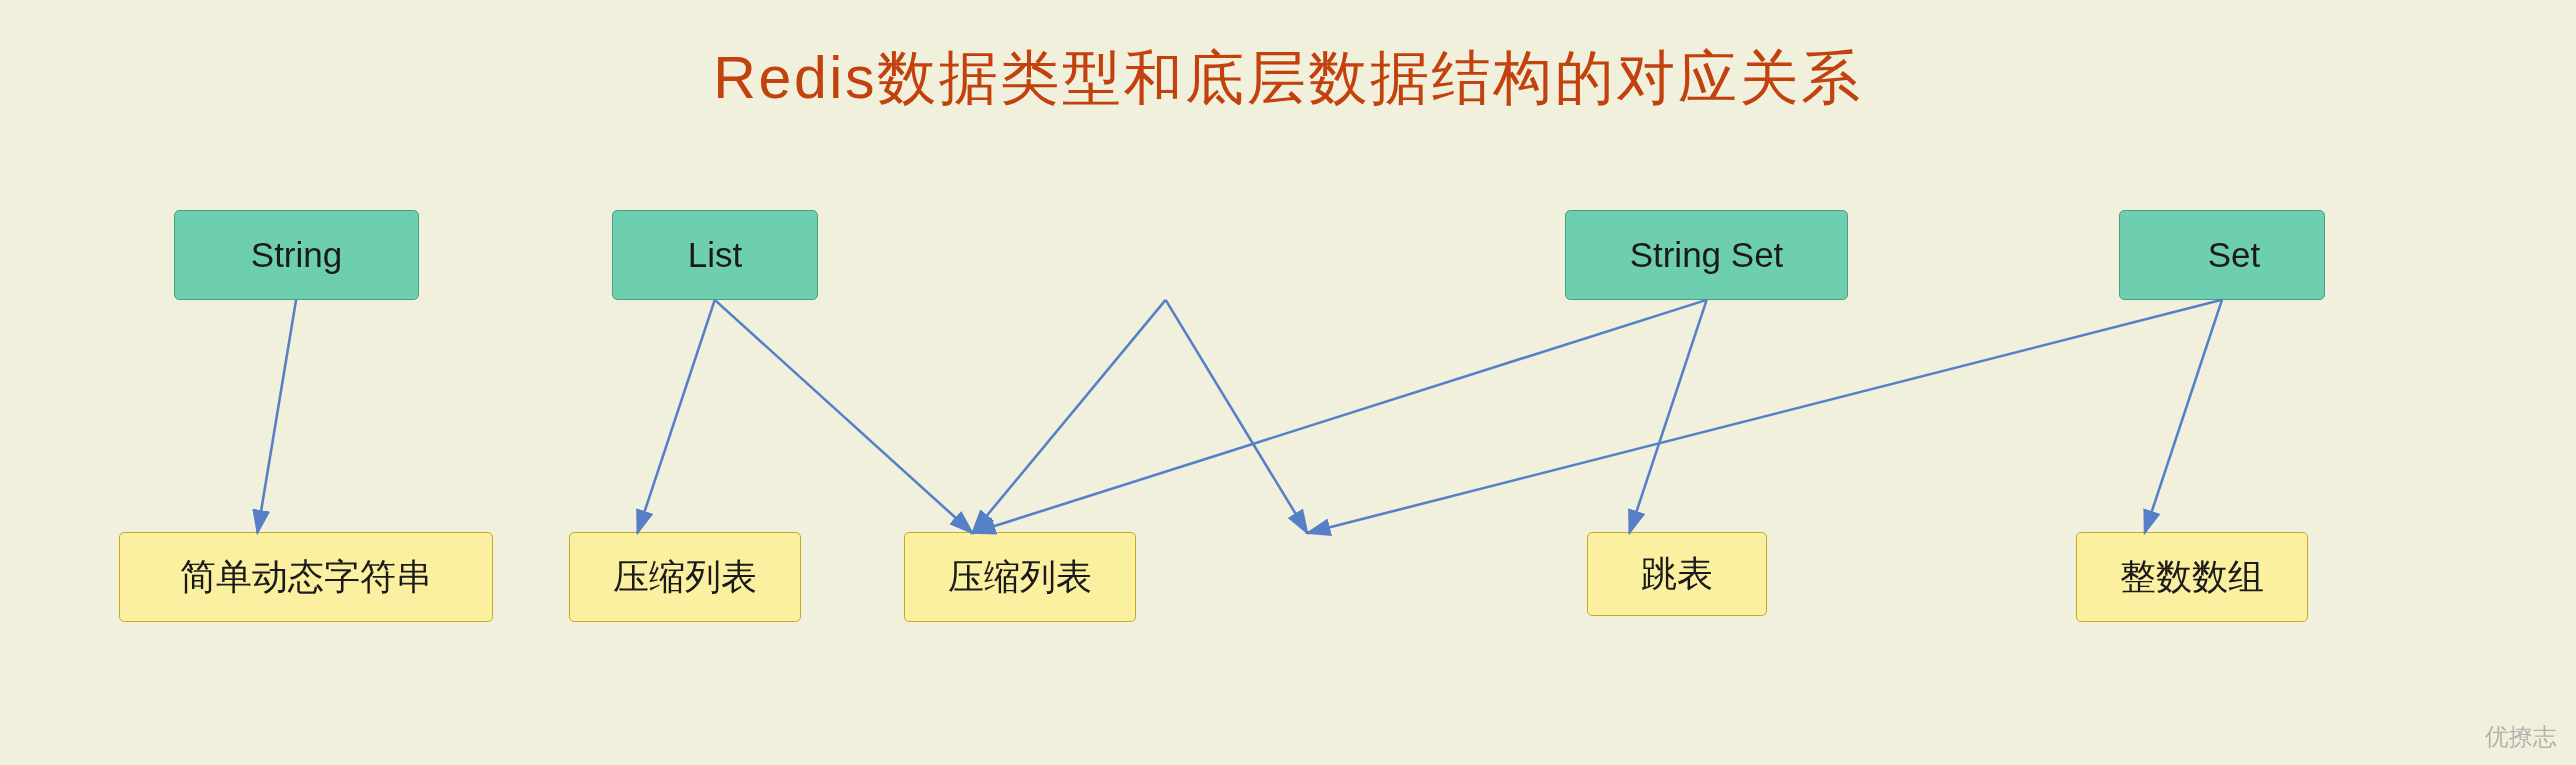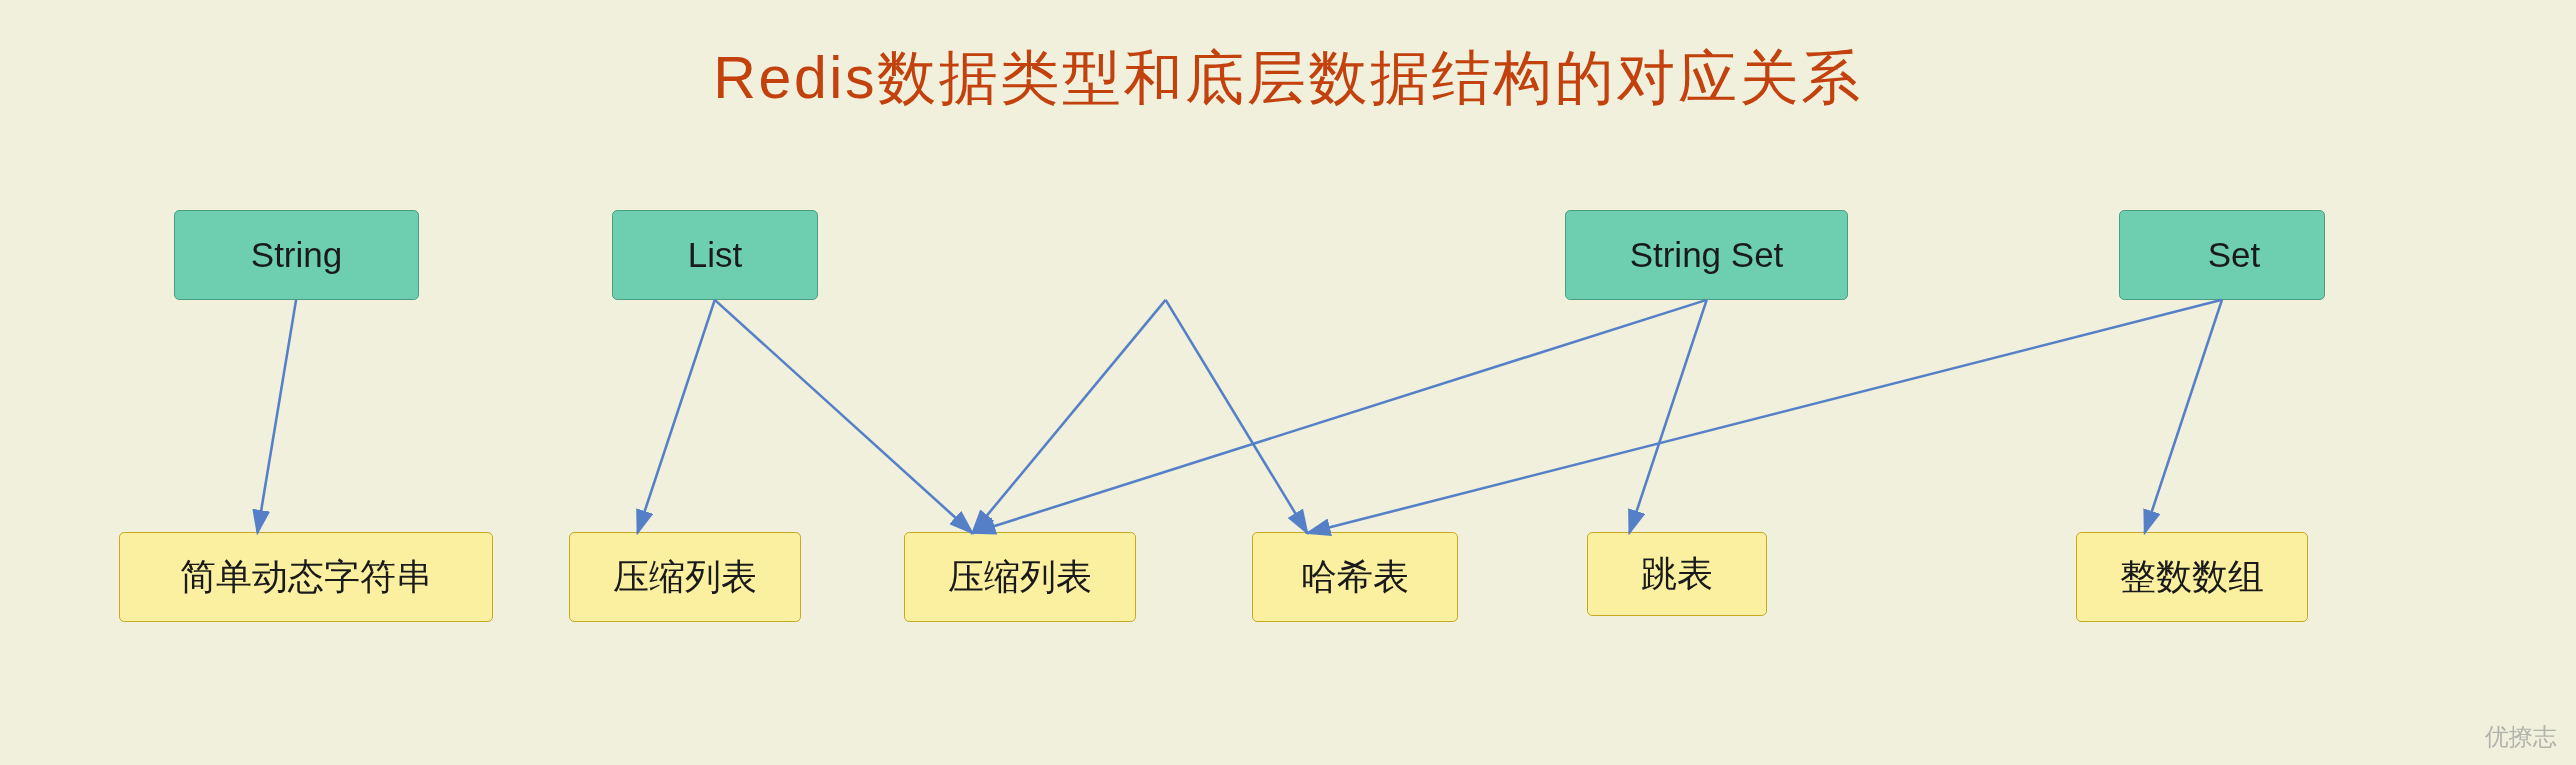--- a/index.html
+++ b/index.html
@@ -94,21 +94,20 @@
 
   <div class="diagram-area" id="diagram">
 
   <div class="top-box" style="left: 142px; top: 52px; width: 245px; height: 90px;">String</div>
       <div class="top-box" style="left: 580px; top: 52px; width: 206px; height: 90px;">List</div>
       <div class="top-box" style="left: 1533px; top: 52px; width: 283px; height: 90px;">String Set</div>
       <div class="top-box" style="left: 2087px; top: 52px; width: 206px; height: 90px; padding-left: 24px;">Set</div>
       <div class="bottom-box" style="left: 39px; top: 374px; width: 374px; height: 90px;">简单动态字符串</div>
       <div class="bottom-box" style="left: 489px; top: 374px; width: 232px; height: 90px;">压缩列表</div>
       <div class="bottom-box" style="left: 824px; top: 374px; width: 232px; height: 90px;">压缩列表</div>
-      <div class="bottom-box" style="left: 1172px; top: 374px; width: 206px; height: 90px;">哈希表</div>
       <div class="bottom-box" style="left: 1507px; top: 374px; width: 180px; height: 84px;">跳表</div>
       <div class="bottom-box" style="left: 1996px; top: 374px; width: 232px; height: 90px;">整数数组</div>
       <svg class="arrows" viewBox="0 0 3900 900" width="2512" height="580">
         <defs>
           <marker id="arrowhead" markerWidth="10" markerHeight="7" refX="9" refY="3.5" orient="auto">
             <polygon points="0 0, 10 3.5, 0 7" fill="#5580c8"></polygon>
           </marker>
         </defs>
         <line x1="410" y1="220" x2="350" y2="582" stroke="#5580c8" stroke-width="4" marker-end="url(#arrowhead)"></line>
         <line x1="1060" y1="220" x2="940" y2="582" stroke="#5580c8" stroke-width="4" marker-end="url(#arrowhead)"></line>

